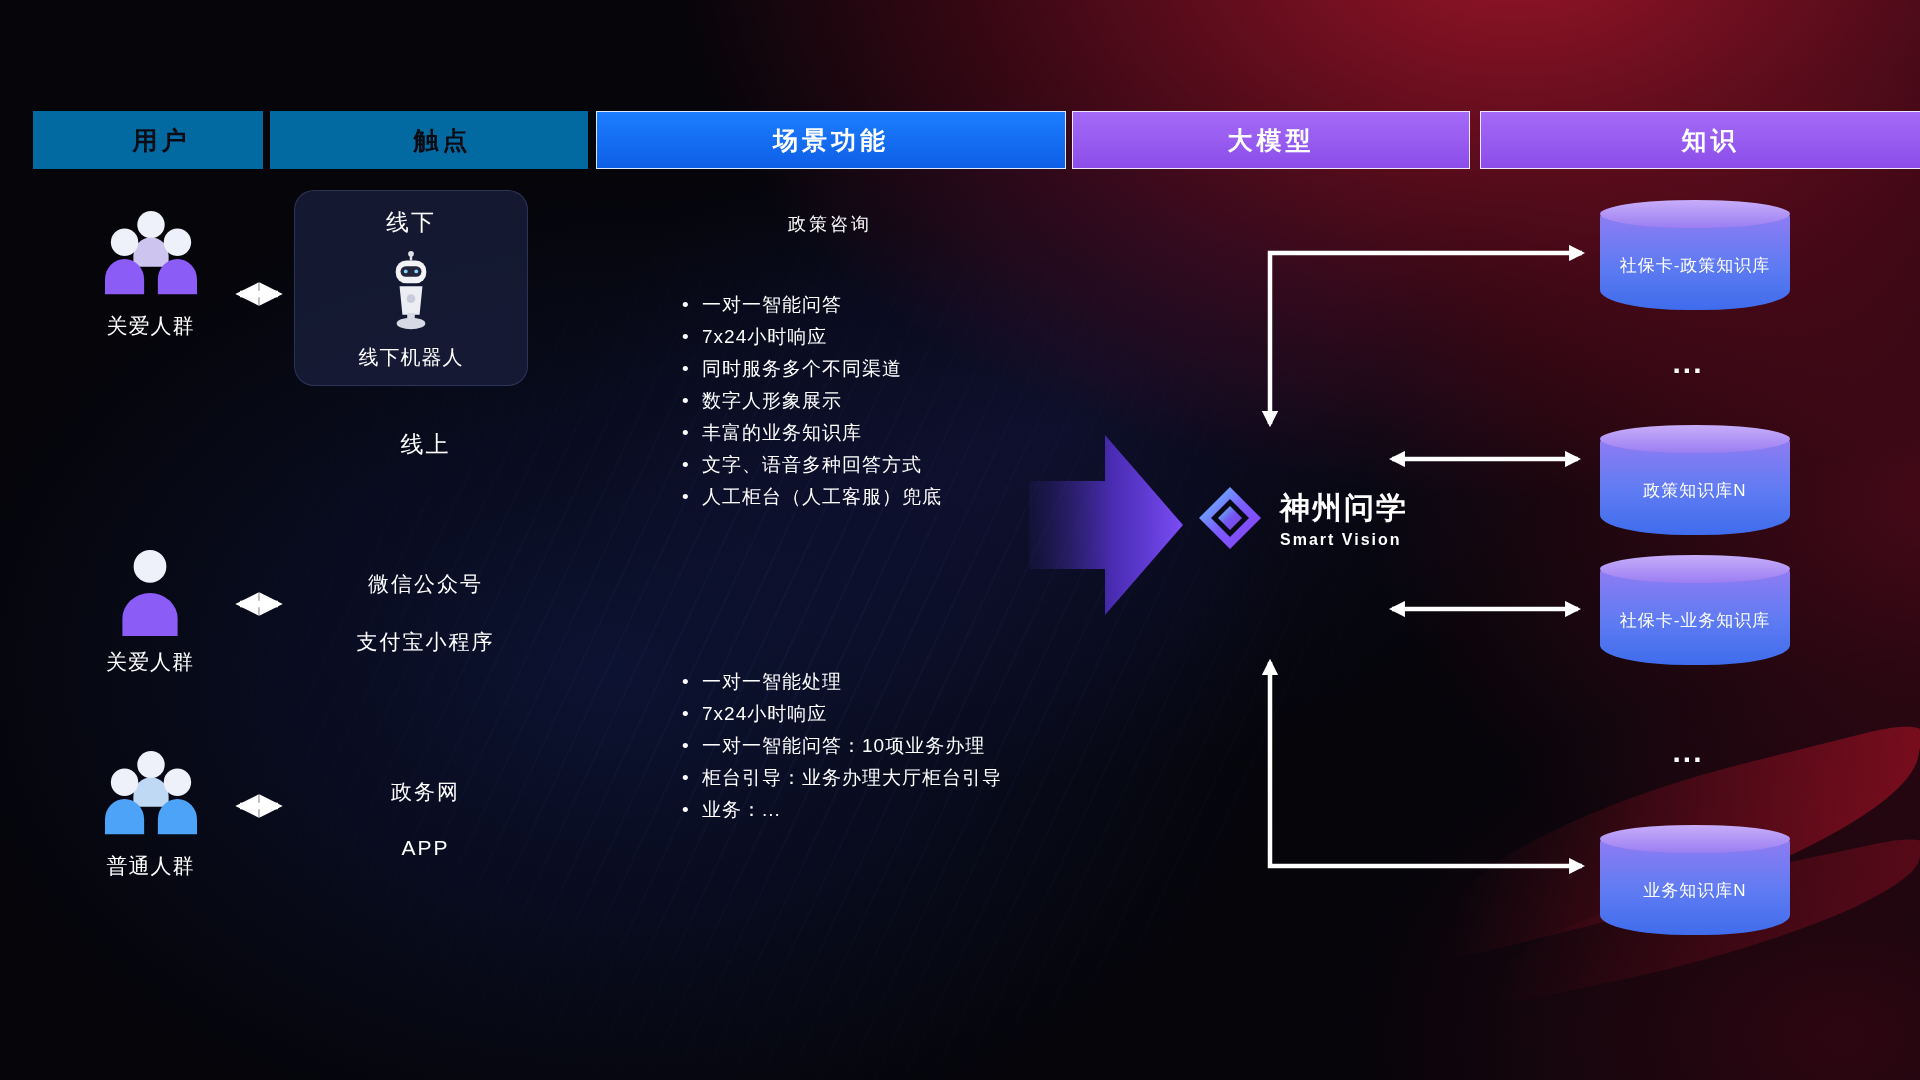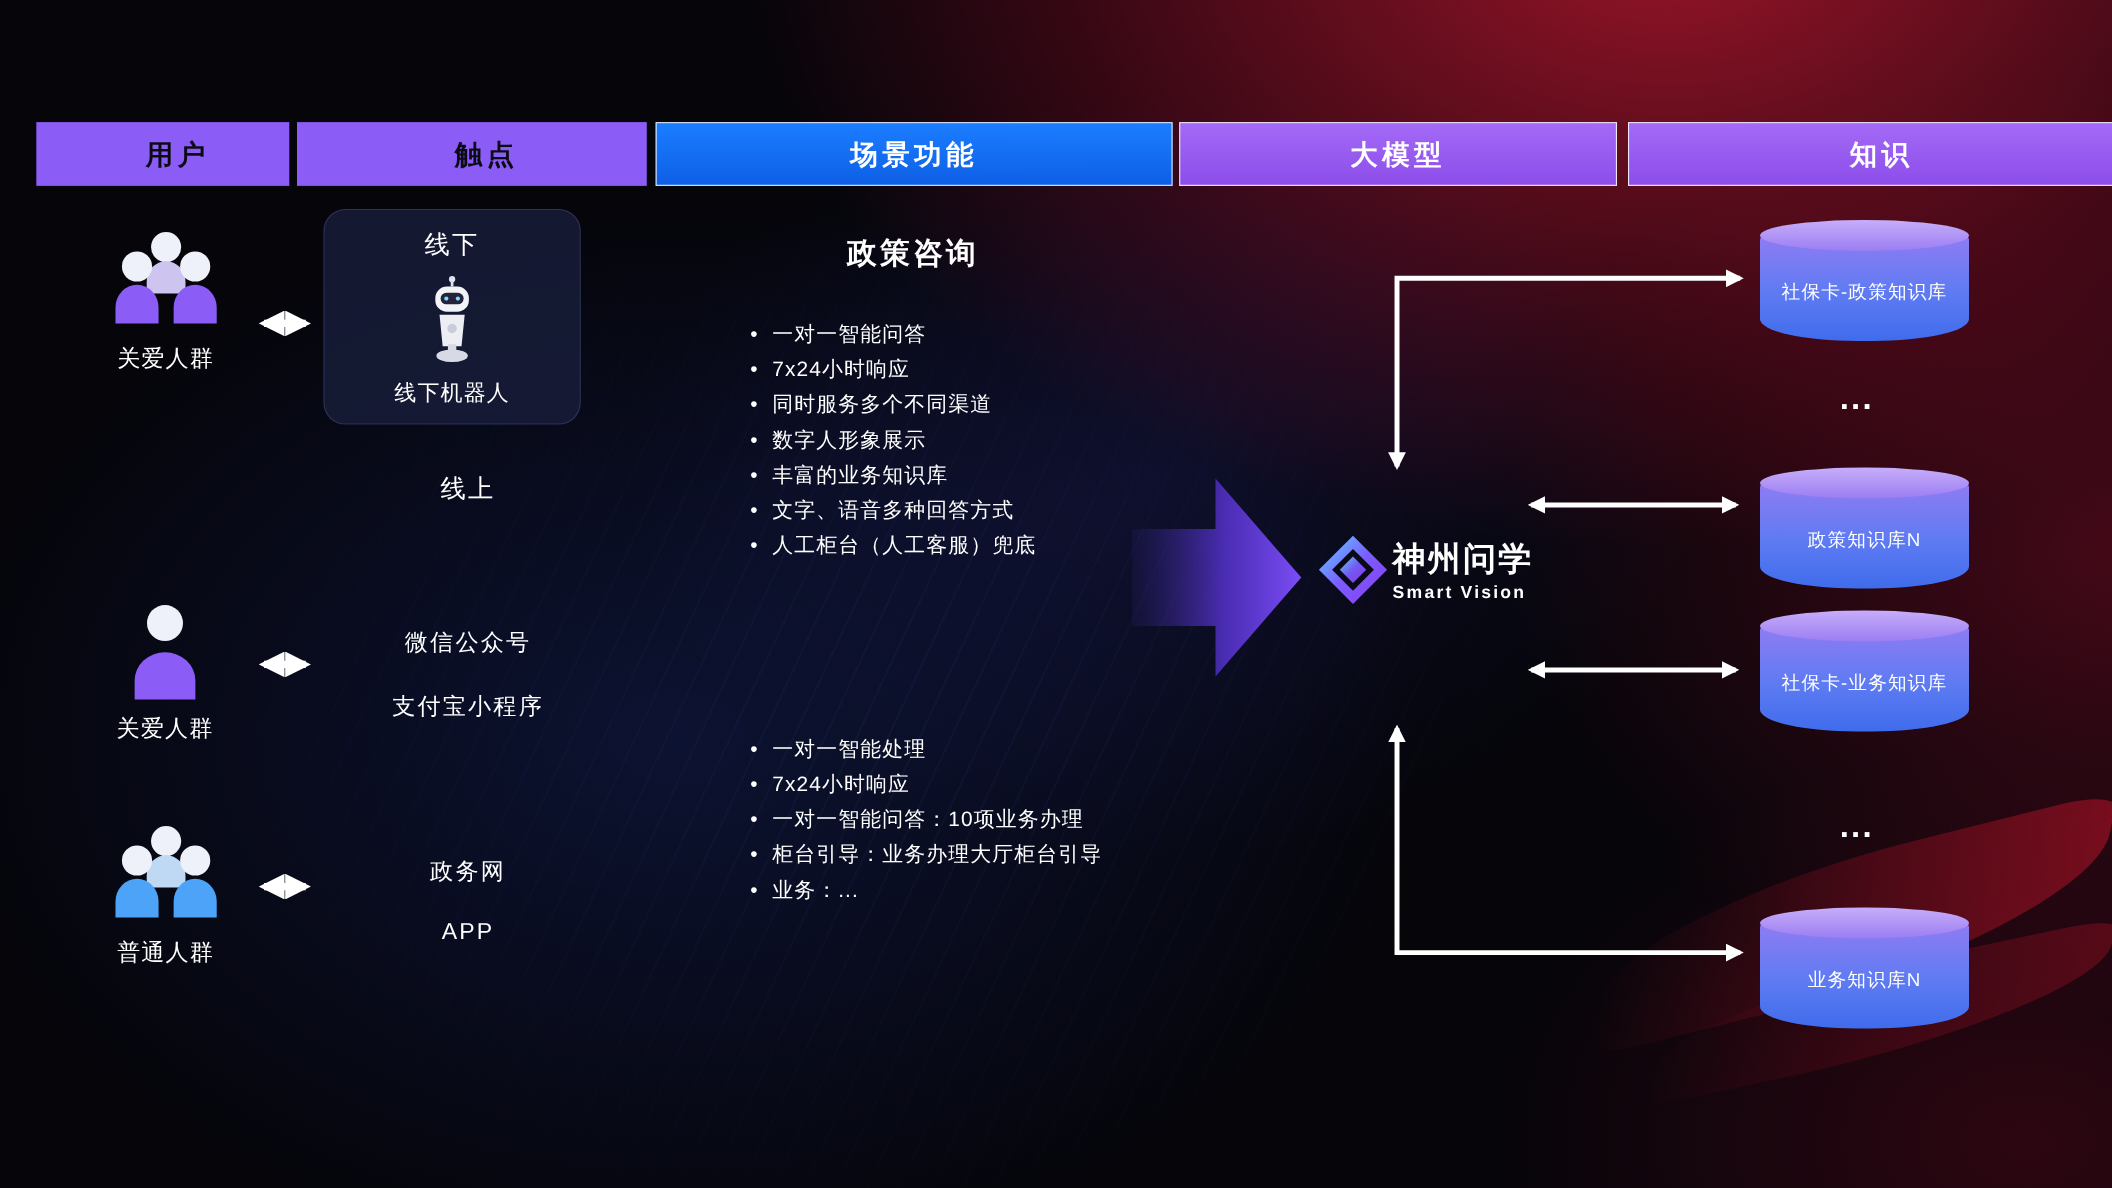--- a/index.html
+++ b/index.html
@@ -25,48 +25,48 @@
   }
   .swoosh{position:absolute;pointer-events:none;border-radius:60% 12% 70% 10%;}
   .swoosh.s1{left:1450px;top:780px;width:470px;height:120px;transform:rotate(-14deg) skewX(-25deg);
     background:linear-gradient(90deg, rgba(120,10,25,0), rgba(185,18,40,.55));}
   .swoosh.s2{left:1500px;top:880px;width:420px;height:80px;transform:rotate(-12deg) skewX(-25deg);
     background:linear-gradient(90deg, rgba(120,10,25,0), rgba(150,14,34,.45));}
 
   
   .hdr{position:absolute;top:111px;height:58px;display:flex;align-items:center;justify-content:center;
        font-size:25px;font-weight:bold;letter-spacing:4px;box-sizing:border-box;}
-  .hdr.white{background:#8b5cf6;color:#0b0b14;padding-left:27px;}
+  .hdr.white{background:#0369a1;color:#0b0b14;padding-left:27px;}
   .hdr.blue{background:linear-gradient(180deg,#1b7dff,#0e5fe6);border:1px solid rgba(255,255,255,.85);}
   .hdr.purple{background:linear-gradient(180deg,#a46af7,#8c4de9);border:1px solid rgba(255,255,255,.85);}
 
   
   .user{position:absolute;display:flex;flex-direction:column;align-items:center;gap:10px;}
   .ulabel{font-size:21px;letter-spacing:1px;}
 
   
   .touch-card{position:absolute;left:294px;top:190px;width:234px;height:196px;box-sizing:border-box;
     background:rgba(24,28,56,.85);border:1px solid rgba(120,130,200,.25);border-radius:20px;
     display:flex;flex-direction:column;align-items:center;justify-content:space-between;padding:16px 0 14px;}
   .tc-title{font-size:23px;letter-spacing:2px;}
   .tc-caption{font-size:20px;letter-spacing:1px;}
   .tp-label{position:absolute;left:294px;width:263px;text-align:center;font-size:21px;letter-spacing:2px;}
   .tp-label.big{font-size:23px;}
 
   
-  .scene-title{position:absolute;width:260px;text-align:center;font-size:27px;font-weight:700;letter-spacing:3px;}
+  .scene-title{position:absolute;width:260px;text-align:center;font-size:18px;font-weight:400;letter-spacing:3px;}
   .scene-list{position:absolute;left:680px;width:440px;margin:0;padding:0;list-style:none;}
   .scene-list li{position:relative;padding-left:22px;font-size:19px;line-height:32px;letter-spacing:1px;white-space:nowrap;}
   .scene-list li::before{content:"•";position:absolute;left:2px;color:#fff;}
 
   
   .flow-arrow{position:absolute;left:1029px;top:429px;pointer-events:none;}
 
   
-  .logo{position:absolute;left:1198px;top:486px;display:flex;align-items:center;gap:4px;}
+  .logo{position:absolute;left:1198px;top:486px;display:flex;align-items:center;gap:18px;}
   .logo-text{display:flex;flex-direction:column;gap:2px;}
   .logo-name{font-size:30px;font-weight:bold;letter-spacing:2px;}
   .logo-sub{font-size:16px;letter-spacing:2px;font-weight:600;}
 
   
   .db{position:absolute;left:1600px;width:190px;height:110px;}
   .db .body{position:absolute;left:0;right:0;top:14px;bottom:0;
     background:linear-gradient(180deg,#8f7cf3 0%,#5e7bf2 55%,#3f6cec 100%);
     border-radius:4px 4px 88px 88px / 4px 4px 20px 20px;}
   .db .top{position:absolute;left:0;right:0;top:0;height:28px;border-radius:50%;

